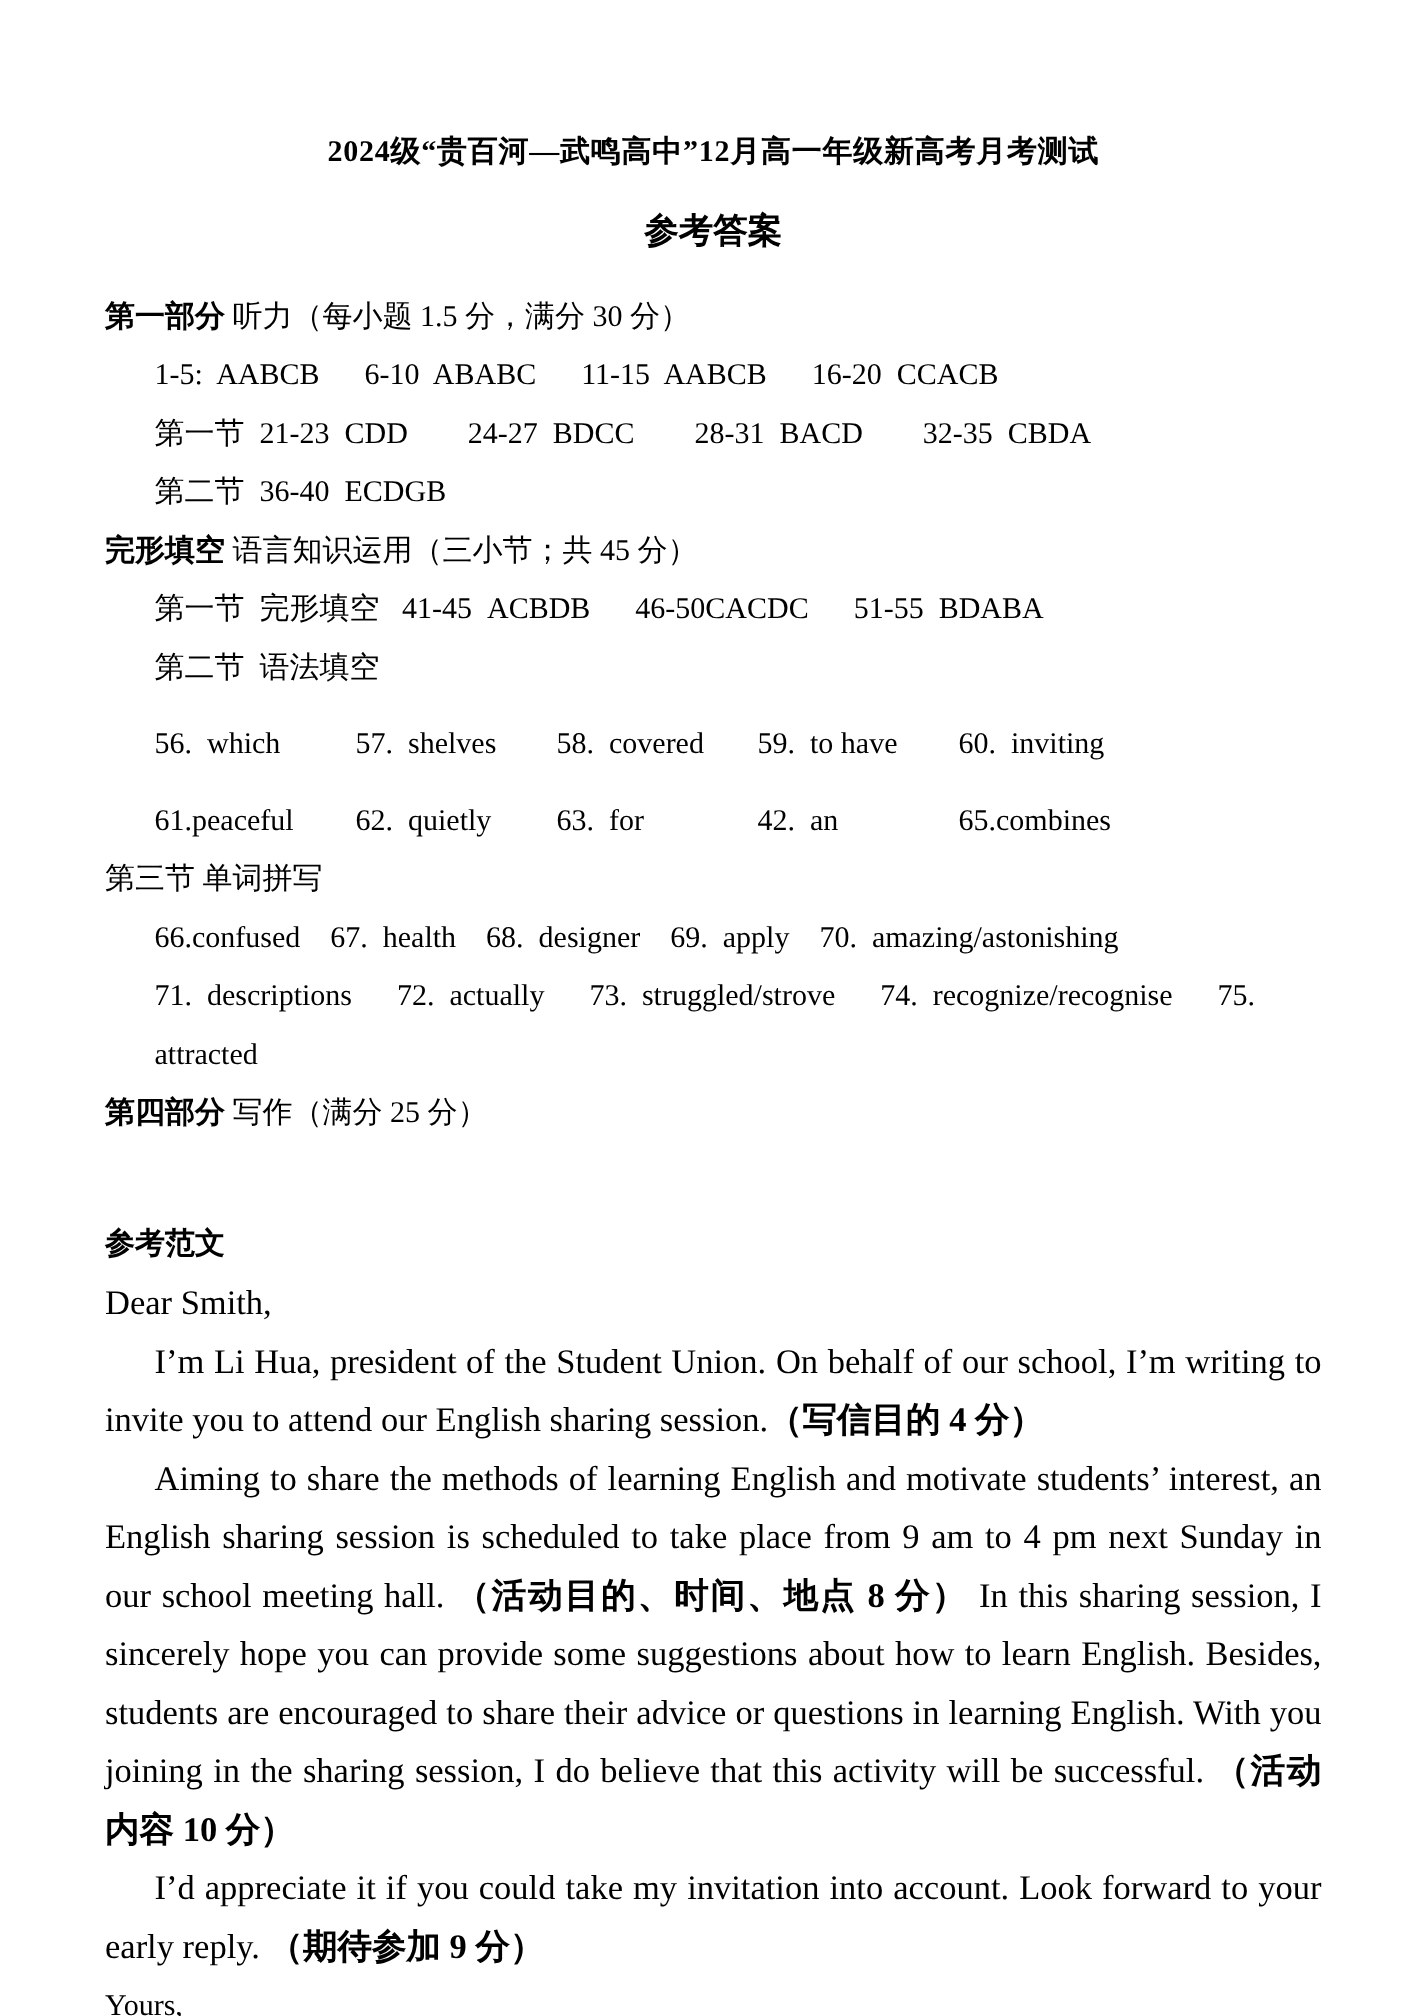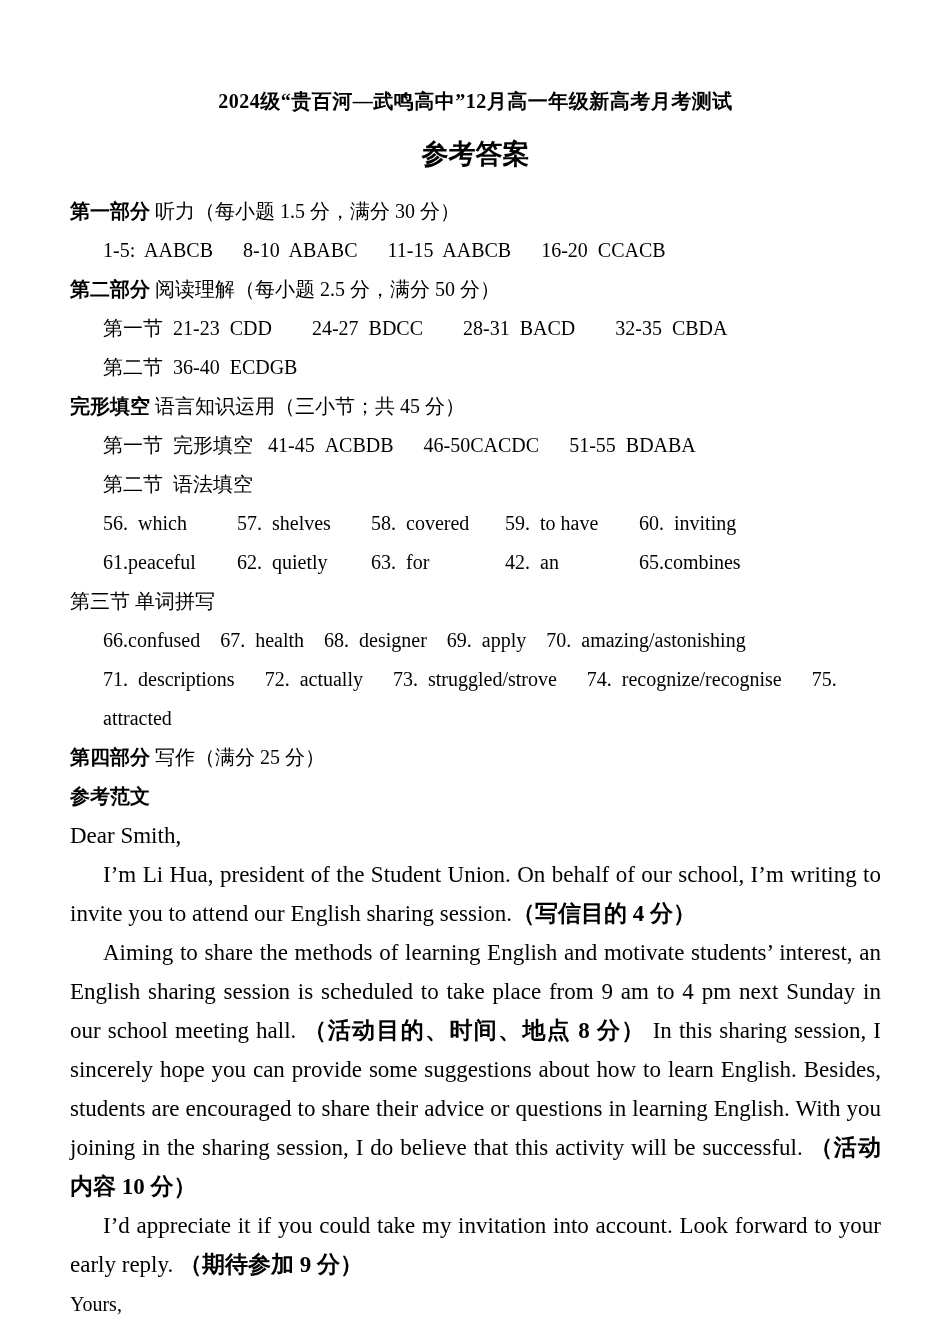--- a/index.html
+++ b/index.html
@@ -13,36 +13,36 @@
   }
   .page { padding: 84px 69px 0 70px; }
   .title {
     font-size: 20px;
     font-weight: bold;
     text-align: center;
     line-height: 34px;
     letter-spacing: 0.5px;
   }
   .subtitle {
-    font-size: 27px;
+    font-size: 23px;
     font-weight: bold;
     text-align: center;
     line-height: 28px;
     margin-top: 22px;
     margin-bottom: 24px;
   }
   .line {
     font-size: 20px;
     line-height: 39px;
     white-space: pre-wrap;
   }
   .indent1 { padding-left: 33px; }
-  .bold { font-weight: bold; }
+  .bold { font-weight: bold; margin-top: 48px; }
   .cols { white-space: normal; }
-  .cols .col { display: inline-block; width: 134px; white-space: pre; }
+  .cols .col { display: inline-block; width: 134px; white-space: pre; margin-top: 12px; }
   .cols .col:last-child { width: auto; }
   .para {
     font-size: 23px;
     line-height: 39px;
     text-align: justify;
     text-indent: 33px;
   }
   .salutation { text-indent: 0; }
   .closing {
     font-size: 20px;
@@ -54,23 +54,22 @@
 </style>
 </head>
 <body>
 
 <div class="page">
 
   <h1 class="title">2024级“贵百河—武鸣高中”12月高一年级新高考月考测试</h1>
   <h2 class="subtitle">参考答案</h2>
 
   <p class="line"><span class="bold">第一部分</span><span> 听力（每小题 1.5 分，满分 30 分）</span></p>
-  <p class="line indent1">1-5:  AABCB      8-10  ABABC      11-15  AABCB      16-20  CCACB</p>
+  <p class="line indent1">1-5:  AABCB      6-10  ABABC      11-15  AABCB      16-20  CCACB</p>
 
-  <p class="line"><span class="bold">第二部分</span><span> 阅读理解（每小题 2.5 分，满分 50 分）</span></p>
   <p class="line indent1">第一节  21-23  CDD        24-27  BDCC        28-31  BACD        32-35  CBDA</p>
   <p class="line indent1">第二节  36-40  ECDGB</p>
 
   <p class="line"><span class="bold">完形填空</span><span> 语言知识运用（三小节；共 45 分）</span></p>
   <p class="line indent1">第一节  完形填空   41-45  ACBDB      46-50CACDC      51-55  BDABA</p>
   <p class="line indent1">第二节  语法填空</p>
 
   <p class="line indent1 cols"><span class="col">56.  which</span><span class="col">57.  shelves</span><span class="col">58.  covered</span><span class="col">59.  to have</span><span class="col">60.  inviting</span></p>
 
   <p class="line indent1 cols"><span class="col">61.peaceful</span><span class="col">62.  quietly</span><span class="col">63.  for</span><span class="col">42.  an</span><span class="col">65.combines</span></p>

